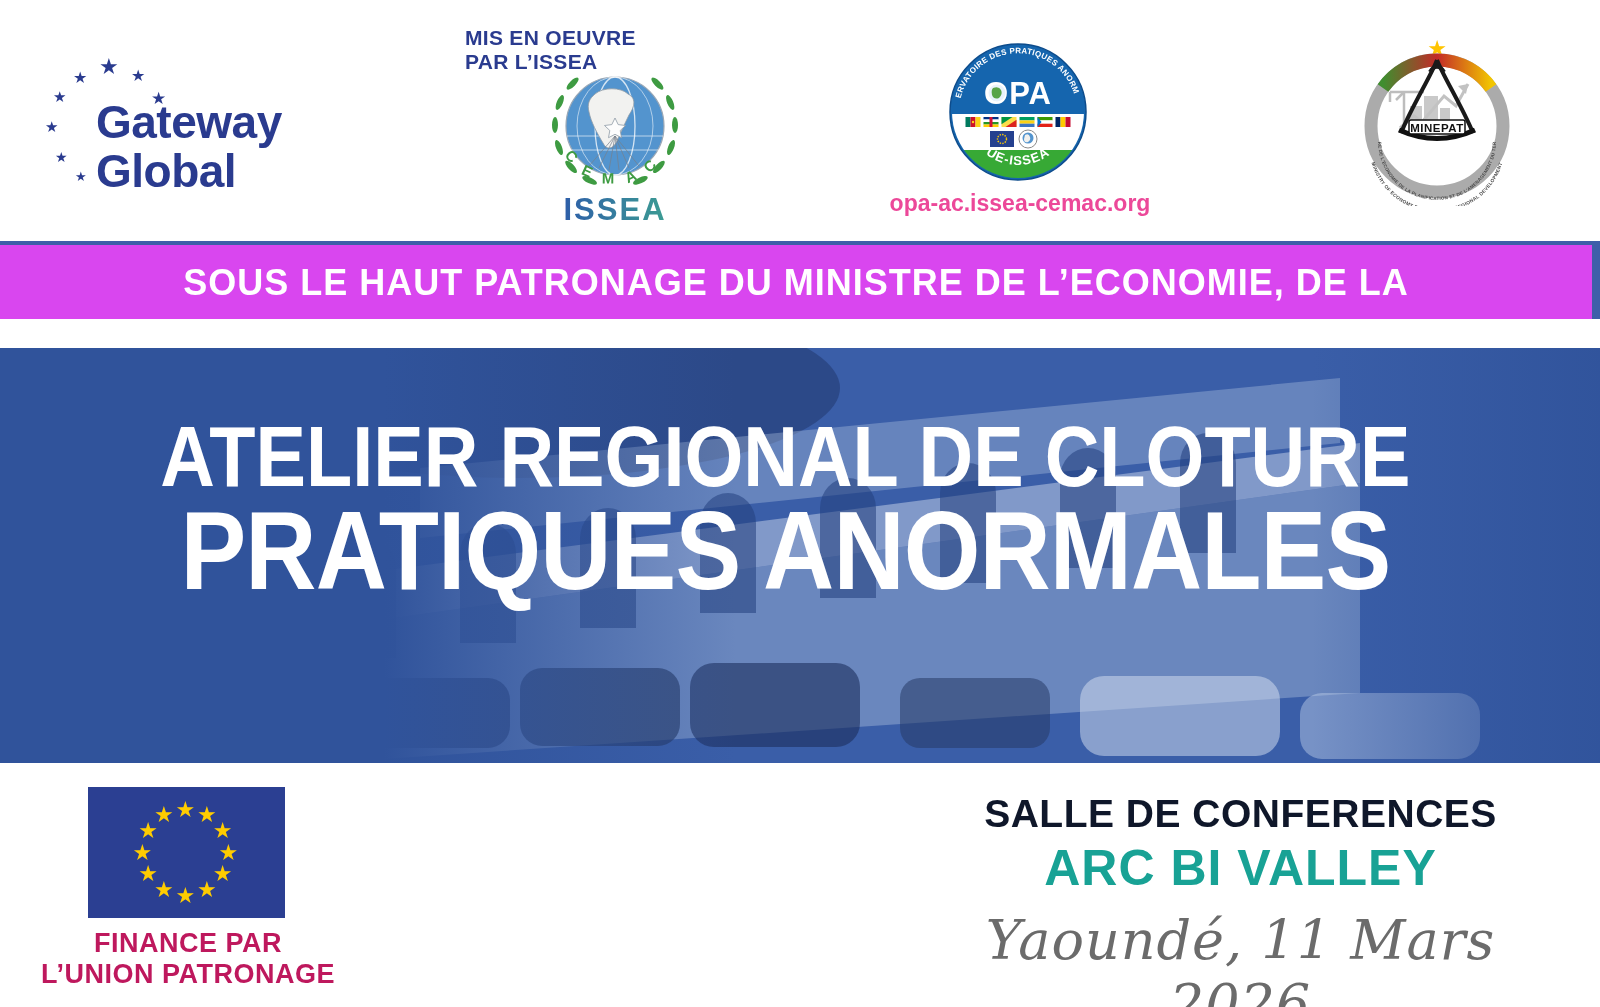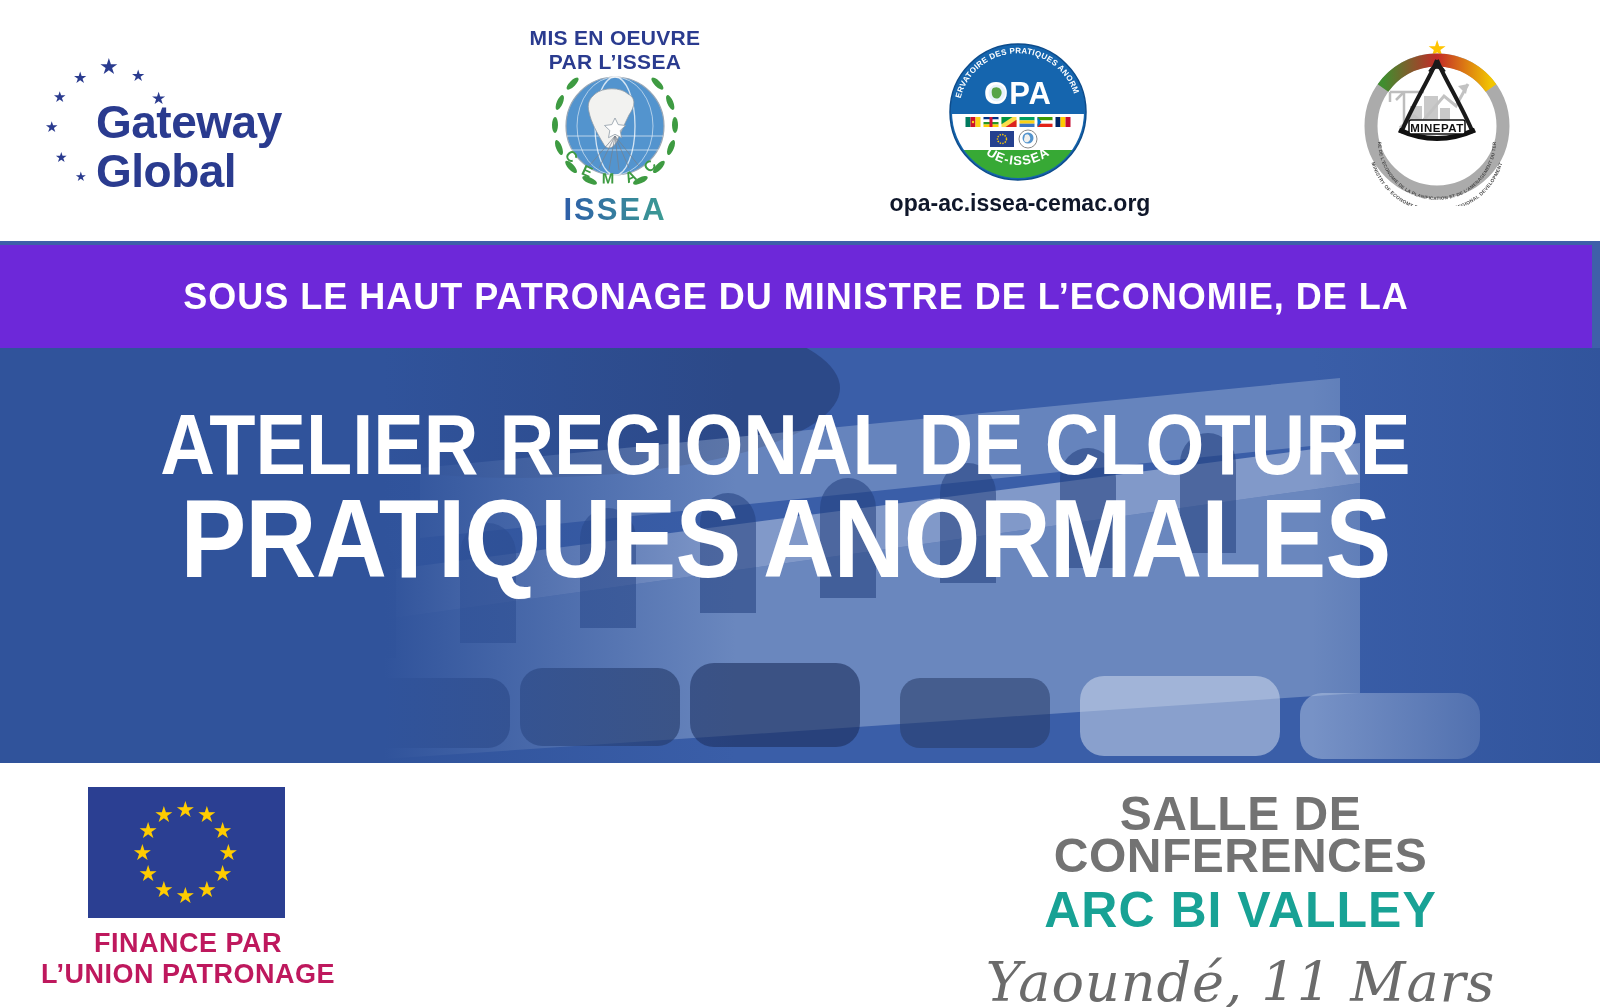--- a/index.html
+++ b/index.html
@@ -5,51 +5,51 @@
   html,body{margin:0;padding:0;}
   body{font-family:"Liberation Sans",sans-serif;background:#ffffff;}
   #poster{position:relative;width:1600px;height:1007px;overflow:hidden;background:#ffffff;}
   .abs{position:absolute;}
 
   
   .gg{left:40px;top:50px;width:300px;height:165px;}
   .gg-star{position:absolute;color:#2A3B8F;line-height:1;}
   .gg-text{position:absolute;left:56px;top:48px;color:#2A3B8F;font-weight:bold;
            font-size:46px;line-height:49px;letter-spacing:-0.5px;}
-  .issea-tagline{left:465px;top:26px;width:300px;text-align:center;color:#2A3B8F;
+  .issea-tagline{left:465px;top:26px;width:300px;text-align:left;color:#2A3B8F;
                  font-weight:bold;font-size:21px;line-height:24px;letter-spacing:.3px;}
   .cemac-svg{left:523px;top:74px;}
   .opa-svg{left:948px;top:42px;}
-  .opa-url{left:860px;top:190px;width:320px;text-align:center;color:#0f172a;
+  .opa-url{left:860px;top:190px;width:320px;text-align:center;color:#ec4899;
            font-weight:bold;font-size:23px;}
   .minepat-svg{left:1352px;top:34px;}
 
   
-  .banner{left:0;top:241px;width:1600px;height:107px;background:#6d28d9;
+  .banner{left:0;top:241px;width:1600px;height:78px;background:#d946ef;
           border-top:4px solid #3E5FA9;border-right:8px solid #3E5FA9;
           box-sizing:border-box;display:flex;flex-direction:column;
           justify-content:center;align-items:center;}
   .banner div{color:#fff;font-weight:bold;font-size:36px;line-height:45px;letter-spacing:1px;text-align:center;}
 
   
   .hero{left:0;top:348px;width:1600px;height:415px;background:#30539B;overflow:hidden;}
   .hero svg.bg{position:absolute;left:0;top:0;}
-  .hero-titles{position:absolute;left:0;top:4px;width:1570px;text-align:center;padding-top:50px;}
+  .hero-titles{position:absolute;left:0;top:16px;width:1570px;text-align:center;padding-top:50px;}
   .t-line{color:#fff;font-weight:bold;white-space:nowrap;}
   .t-line > span{display:inline-block;transform:scaleX(.88);}
   .t1{font-size:86px;line-height:84px;letter-spacing:0;}
   .t2,.t3{font-size:112px;line-height:106px;letter-spacing:-1px;}
 
   
   .eu-flag{left:88px;top:787px;width:197px;height:131px;background:#2B3F92;}
   .eu-star{position:absolute;color:#FFCC00;line-height:1;}
   .eu-text{left:8px;top:928px;width:360px;text-align:center;color:#be185d;
            font-weight:bold;font-size:27px;line-height:31px;letter-spacing:.5px;}
   .event{left:968px;top:793px;width:545px;text-align:center;}
-  .venue-label{color:#737373;font-weight:bold;font-size:48px;letter-spacing:.5px;line-height:42px;}
+  .venue-label{color:#0f172a;font-weight:bold;font-size:39px;letter-spacing:.5px;line-height:42px;}
   .venue-name{color:#18A295;font-weight:bold;font-size:50px;letter-spacing:1px;line-height:66px;}
   .place-date{color:#6B6B6B;font-family:"DejaVu Serif",cursive;font-style:italic;
               font-size:54px;line-height:64px;margin-top:8px;letter-spacing:1px;}
 </style>
 </head>
 <body>
 
 <div id="poster">
 
   <div class="abs gg">

